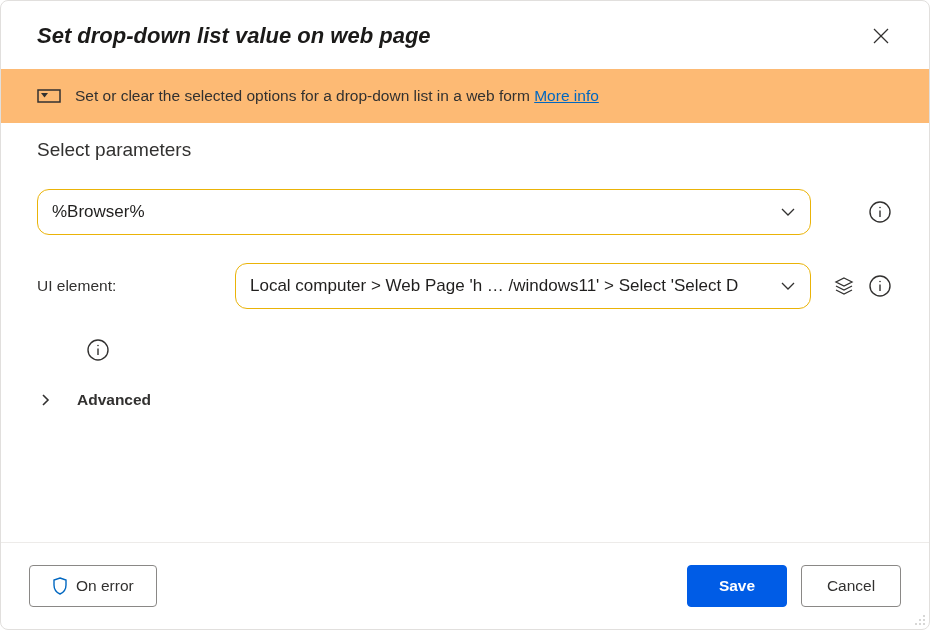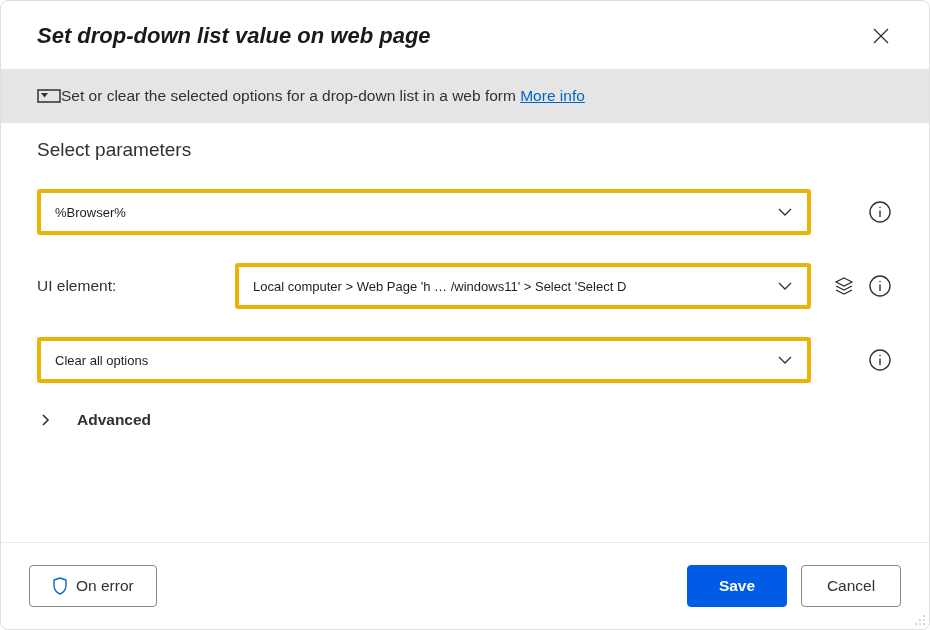--- a/index.html
+++ b/index.html
@@ -34,25 +34,25 @@
     .close-btn {
       width: 24px;
       height: 24px;
       display: flex;
       align-items: center;
       justify-content: center;
       cursor: pointer;
       color: #323130;
     }
     .info-banner {
-      background: #e5e5e5;
+      background: #fdba74;
       padding: 18px 36px;
       display: flex;
       align-items: center;
-      gap: 0;
+      gap: 14px;
     }
     .banner-icon {
       display: flex;
       align-items: center;
       justify-content: center;
       flex-shrink: 0;
     }
     .banner-text {
       font-size: 15.5px;
       color: #323130;
@@ -79,29 +79,29 @@
     }
     .param-label {
       width: 190px;
       font-size: 15.5px;
       color: #323130;
       flex-shrink: 0;
     }
     .param-select {
       flex: 1;
       height: 46px;
-      border: 4px solid #eab308;
-      border-radius: 3px;
+      border: 1px solid #eab308;
+      border-radius: 12px;
       padding: 0 14px;
       display: flex;
       align-items: center;
       justify-content: space-between;
       cursor: pointer;
       background: #fff;
-      font-size: 13px;
+      font-size: 17px;
       color: #201f1e;
       min-width: 0;
     }
     .param-select .text {
       overflow: hidden;
       text-overflow: ellipsis;
       white-space: nowrap;
     }
     .chevron {
       flex-shrink: 0;
@@ -254,26 +254,20 @@
         <svg width="22" height="22" viewBox="0 0 22 22" fill="none" stroke="#323130" stroke-width="1.4">
           <circle cx="11" cy="11" r="10"></circle>
           <circle cx="11" cy="6.5" r="0.8" fill="#323130" stroke="none"></circle>
           <line x1="11" y1="9.5" x2="11" y2="16"></line>
         </svg>
       </div>
     </div>
   </div>
 
   <div class="param-row">
-    <div class="param-select">
-      <span class="text">Clear all options</span>
-      <svg class="chevron" width="16" height="16" viewBox="0 0 16 16" fill="none" stroke="#323130" stroke-width="1.3">
-        <path d="M2 5 L8 11 L14 5"></path>
-      </svg>
-    </div>
     <div class="row-icons">
       <div class="icon-btn">
         <svg width="22" height="22" viewBox="0 0 22 22" fill="none" stroke="#323130" stroke-width="1.4">
           <circle cx="11" cy="11" r="10"></circle>
           <circle cx="11" cy="6.5" r="0.8" fill="#323130" stroke="none"></circle>
           <line x1="11" y1="9.5" x2="11" y2="16"></line>
         </svg>
       </div>
     </div>
   </div>

